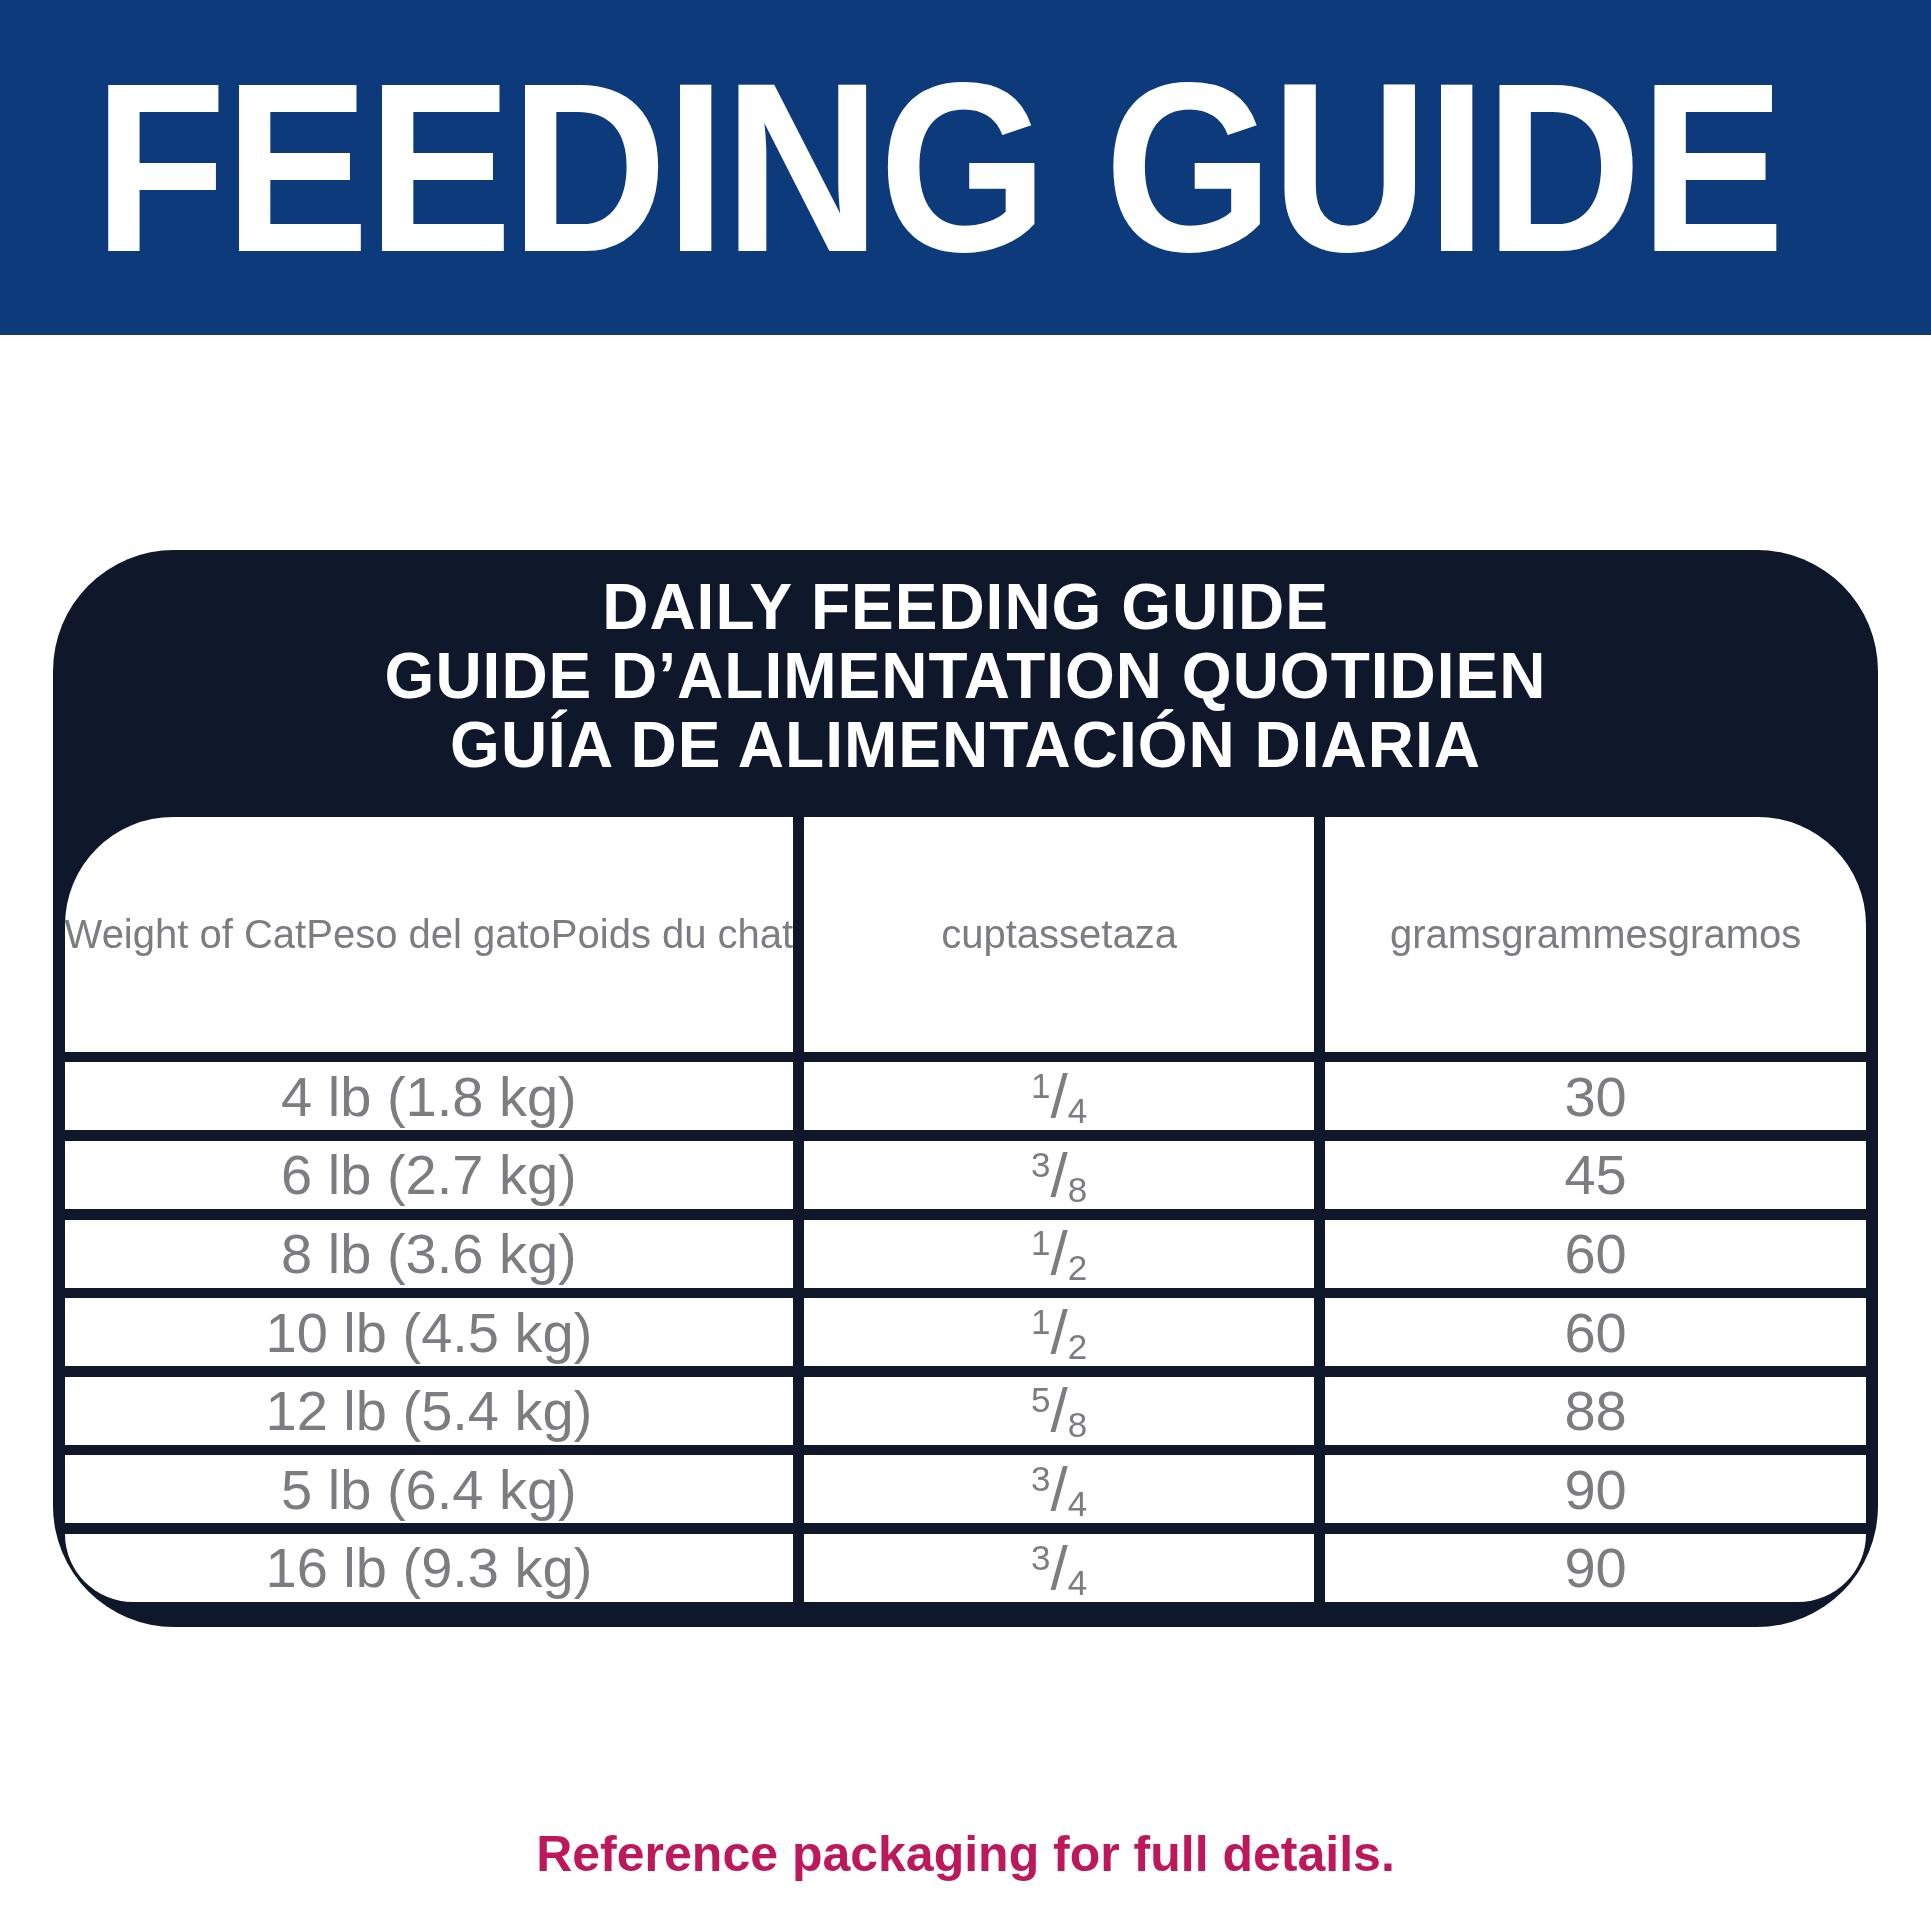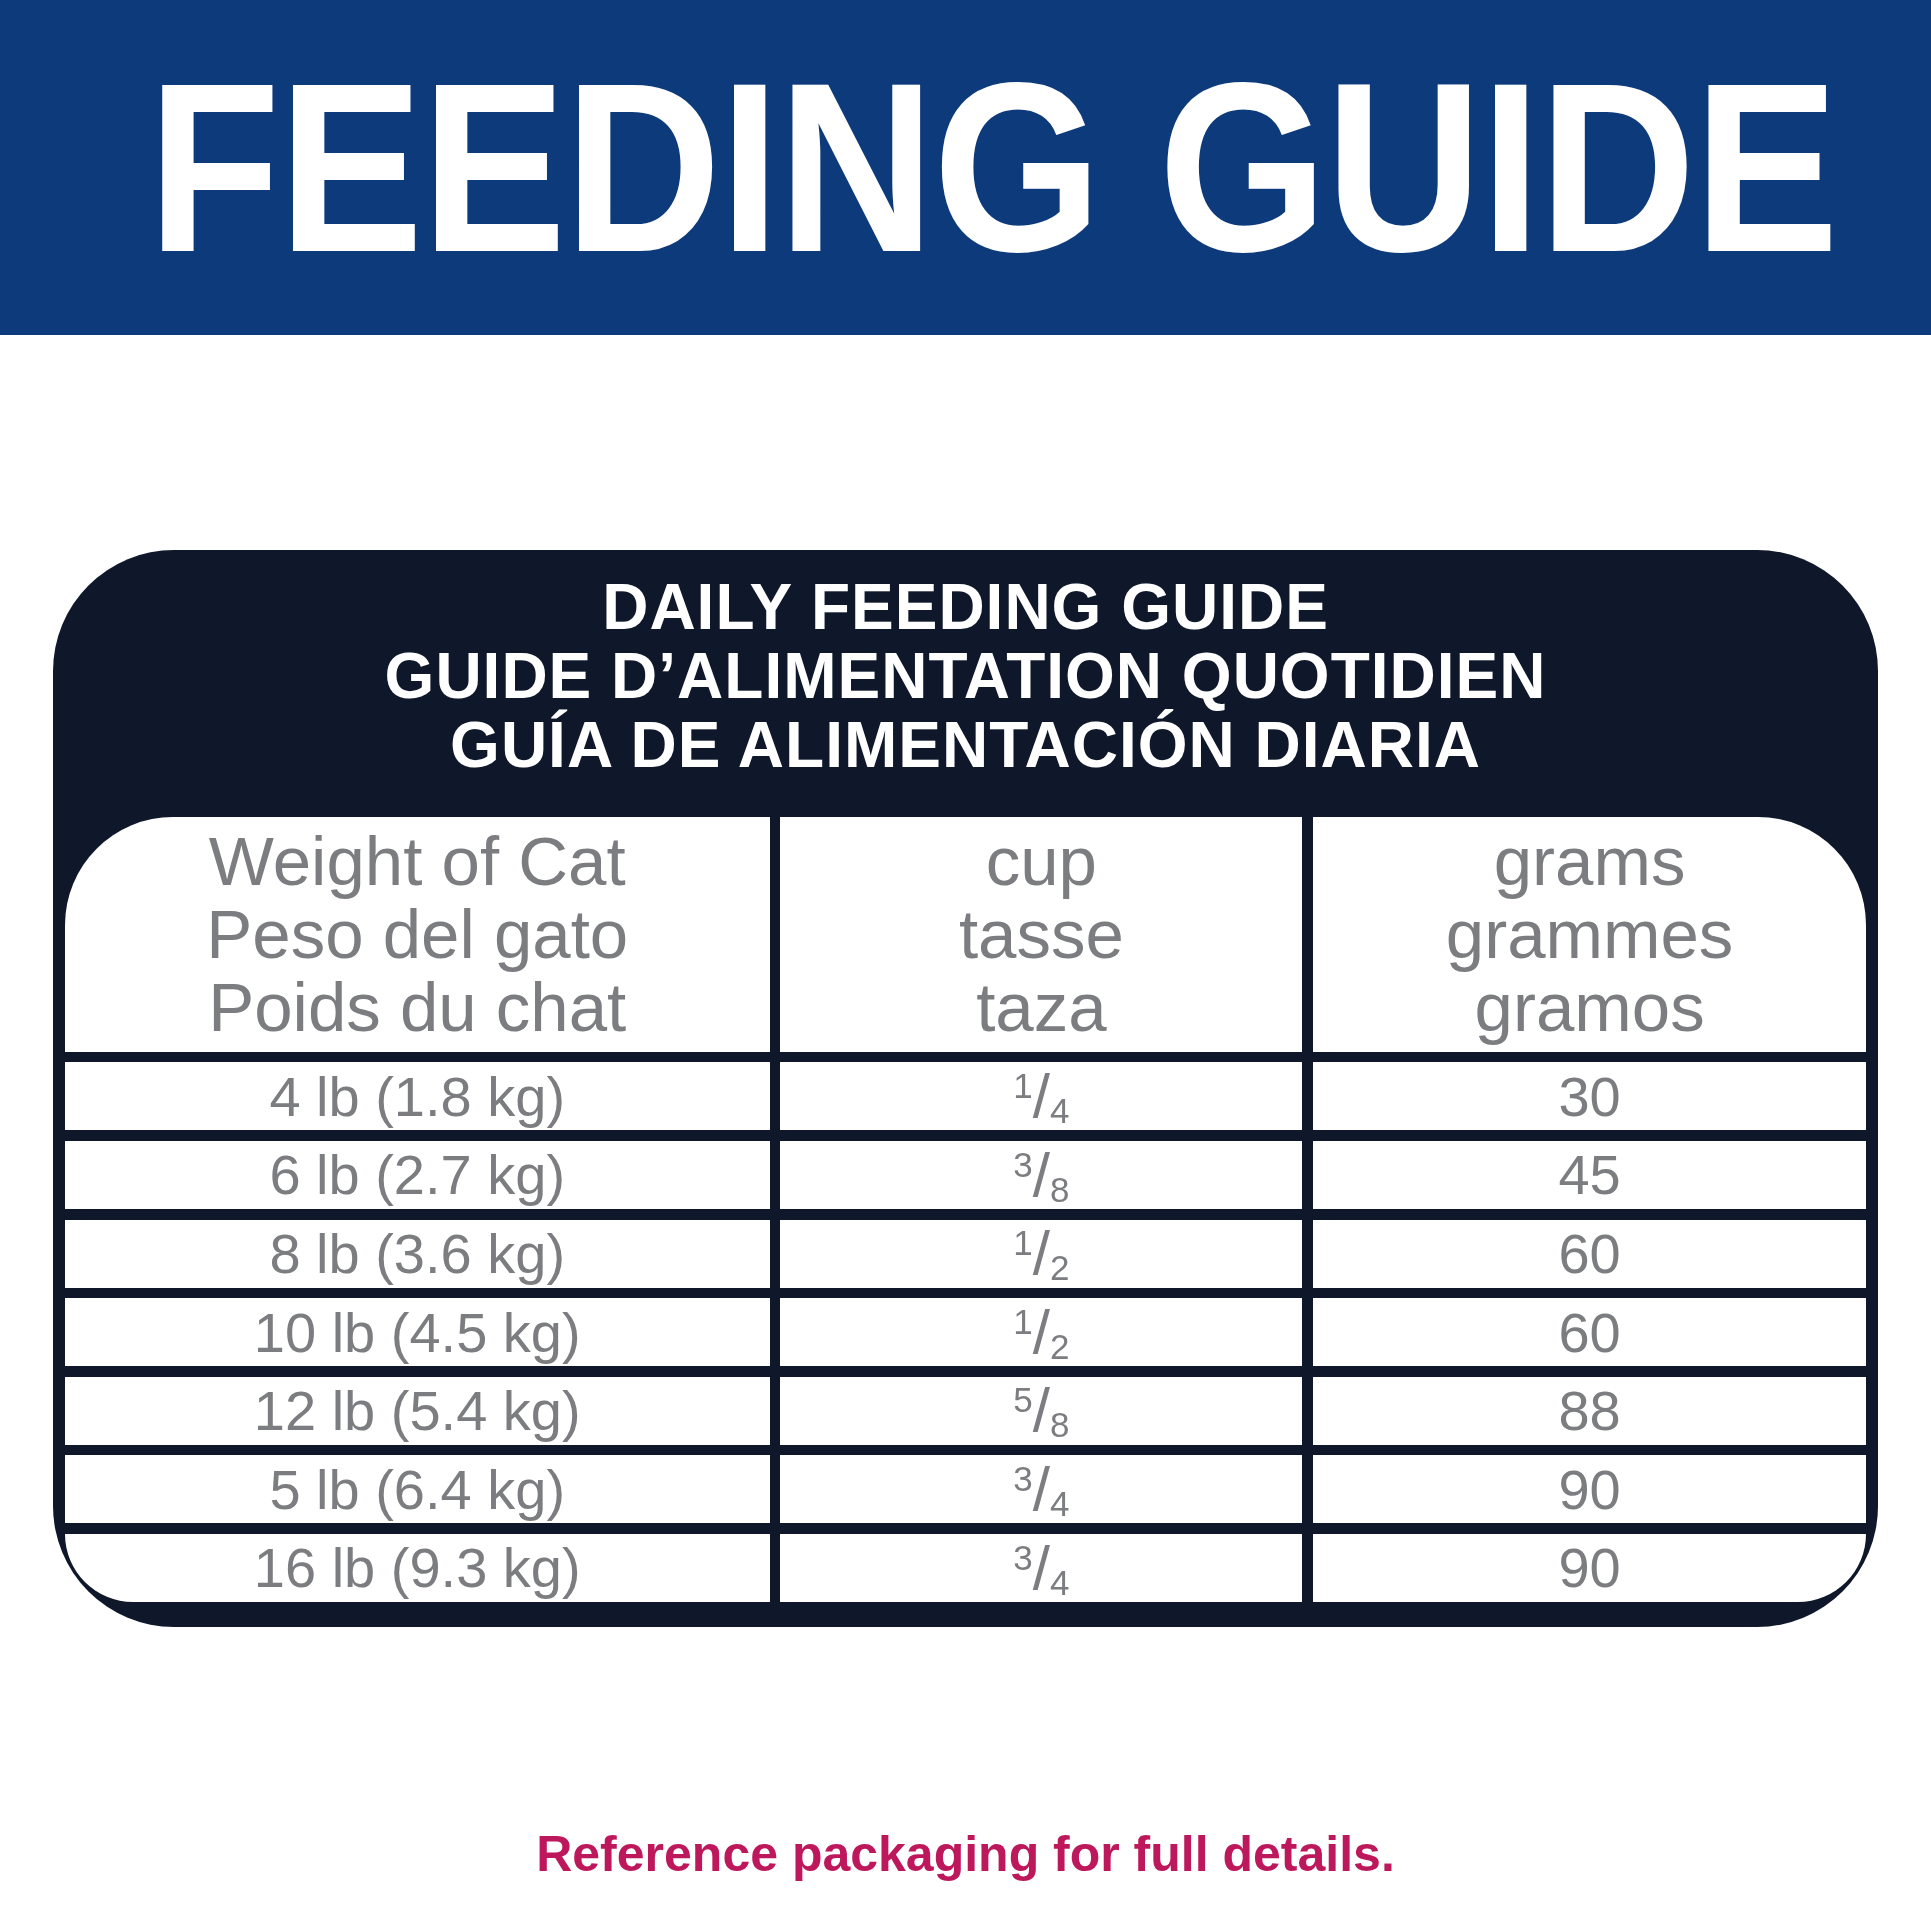--- a/index.html
+++ b/index.html
@@ -2,21 +2,21 @@
 <html><head>
 <meta charset="utf-8">
 <style>
   * { margin:0; padding:0; box-sizing:border-box; }
   html,body { width:1931px; height:1931px; background:#ffffff;
               font-family:"Liberation Sans", sans-serif; }
 
   
   .banner {
     width:1931px; height:335px; background:#0d3a7b;
-    display:flex; align-items:center; justify-content:flex-end;
+    display:flex; align-items:center; justify-content:flex-start;
     overflow:hidden;
   }
   .banner-title {
     color:#ffffff; font-weight:bold; font-size:241px; line-height:1;
     white-space:nowrap; transform:scaleX(0.90); transform-origin:center;
     letter-spacing:-1.9px;
   }
 
   
   .card {
@@ -35,21 +35,21 @@
     display:grid;
     grid-template-columns:730fr 540fr 573fr;
     grid-template-rows:259px repeat(7, 68px);
     column-gap:10.6px; row-gap:10.6px;
   }
   .cell {
     background:#ffffff; color:#7c7d80; font-size:56px;
     display:flex; align-items:center; justify-content:center;
     white-space:nowrap;
   }
-  .cell.hdr { flex-direction:column; font-size:69px; line-height:73px;margin-top:24px; }
+  .cell.hdr { flex-direction:row; font-size:40px; line-height:73px;margin-top:24px; }
   .tl { border-top-left-radius:108px; }
   .tr { border-top-right-radius:108px; }
   .bl { border-bottom-left-radius:97px; }
   .br { border-bottom-right-radius:97px; }
 
   
   .frac { display:inline-block; line-height:1; }
   .frac .num { font-size:35px; vertical-align:19.3px; }
   .frac .slash { font-size:62px; vertical-align:0; }
   .frac .den { font-size:35px; vertical-align:-5.8px; }

